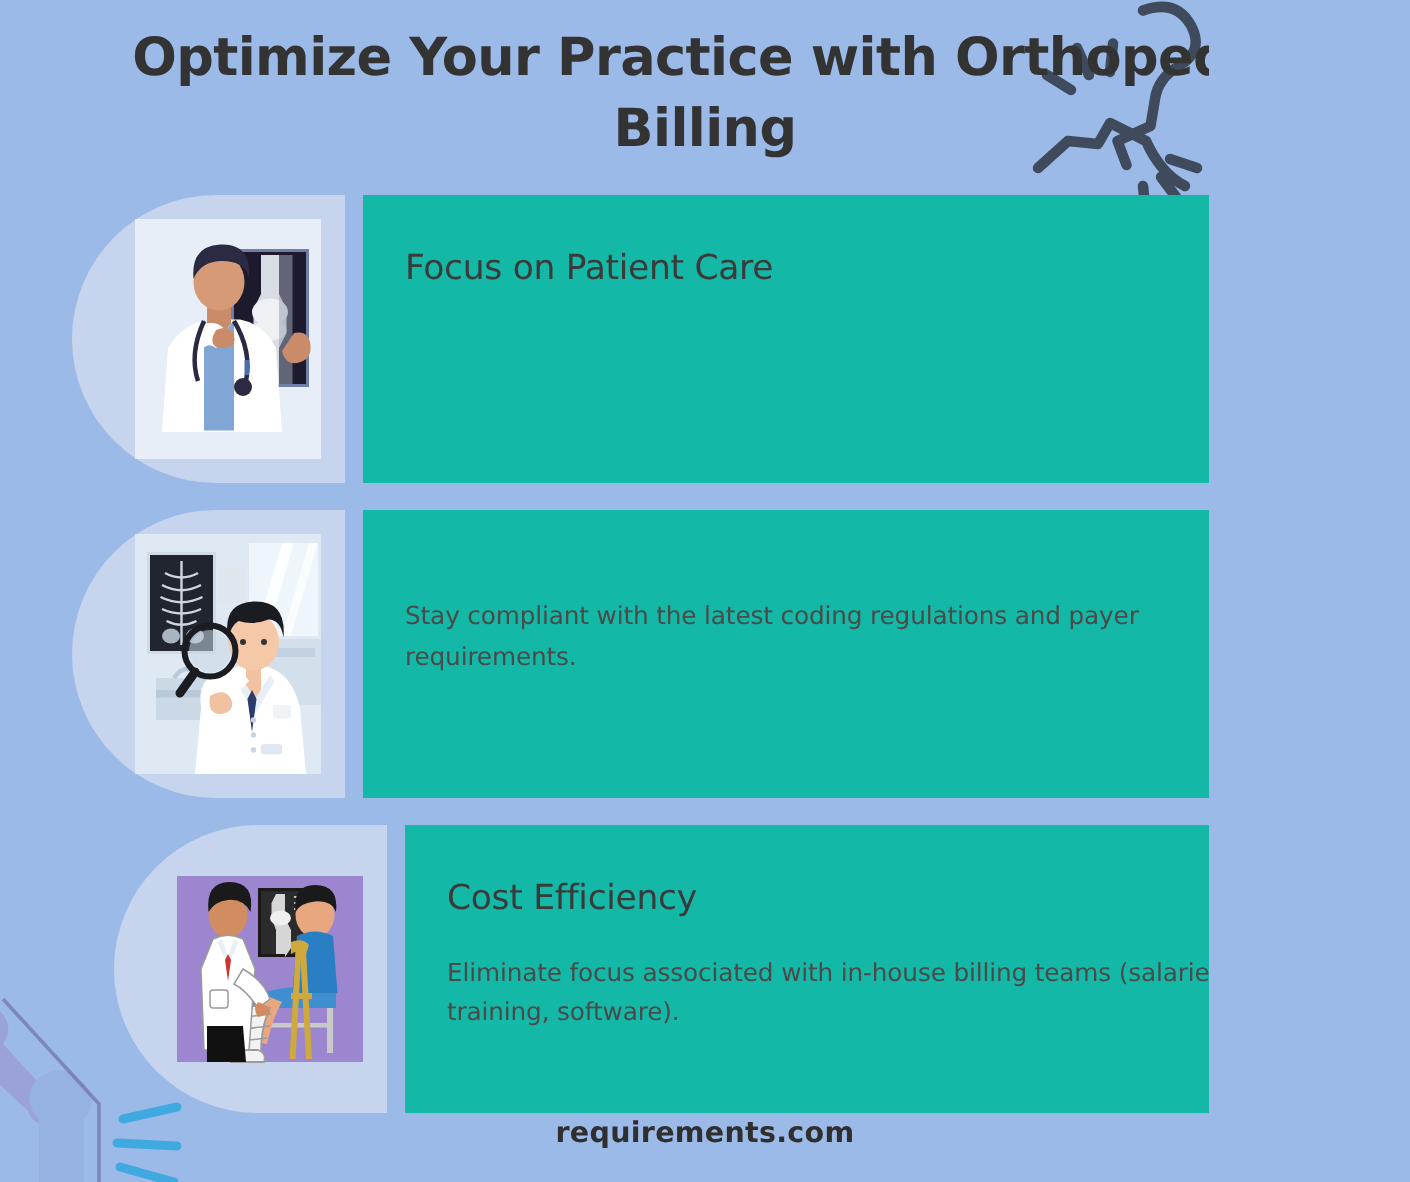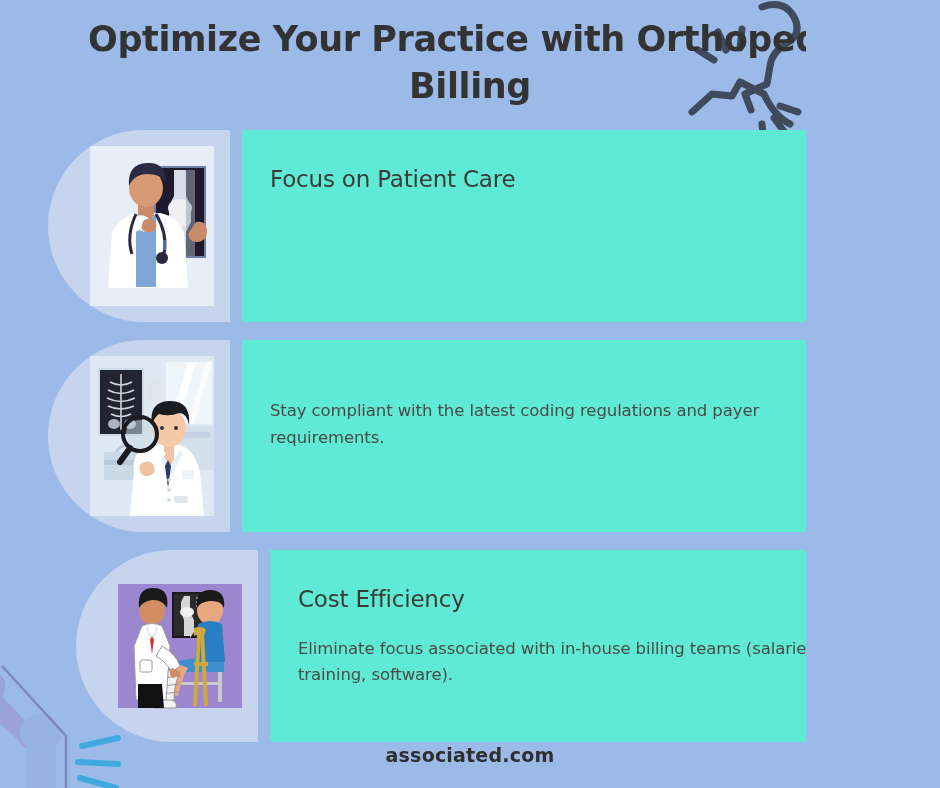--- a/index.html
+++ b/index.html
@@ -99,21 +99,21 @@
 
   .media-art svg { display: block; }
 
   
   .text-card {
     position: absolute;
     left: 242px;
     top: 0;
     width: 638px;
     height: 192px;
-    background: #5eead4;
+    background: #14b8a6;
     padding: 36px 34px 0 28px;
   }
 
   .card-heading {
     font-family: "DejaVu Sans", sans-serif;
     font-size: 23px;
     font-weight: normal;
     color: #3a3a3a;
     letter-spacing: -0.2px;
     line-height: 1.2;
@@ -340,16 +340,16 @@
       </div>
     </div>
 
     <div class="text-card">
       <div class="card-heading">Cost Efficiency</div>
       <div class="card-body">Eliminate focus associated with in-house billing teams (salaries, training, software).</div>
     </div>
   </div>
 
   <div id="footer">
-    <span id="footer-url">associated.com</span>
+    <span id="footer-url">requirements.com</span>
   </div>
 
 </div>
 
 </body></html>

